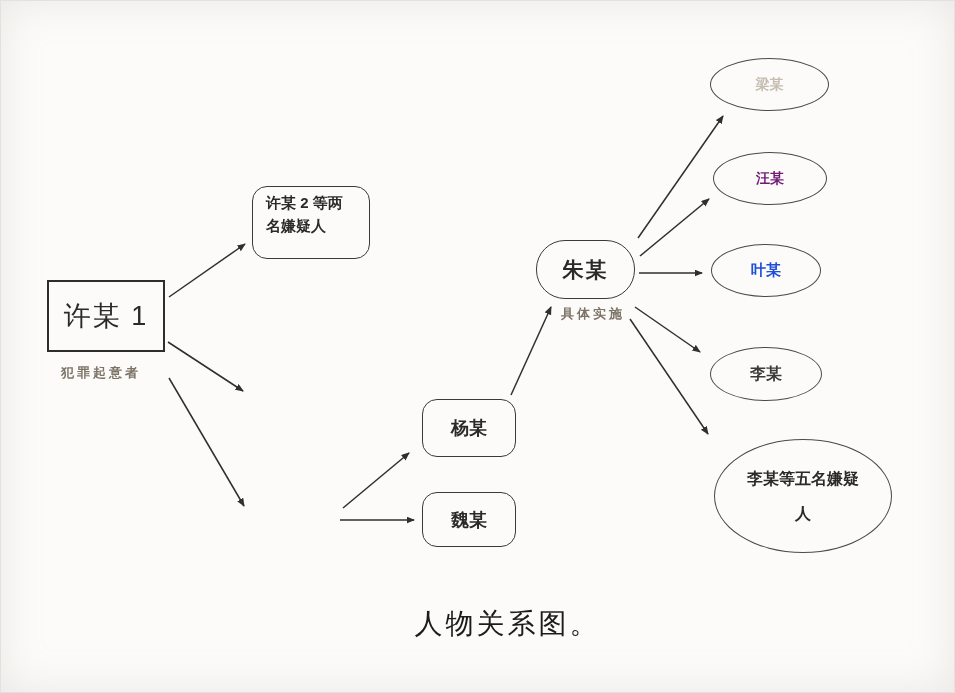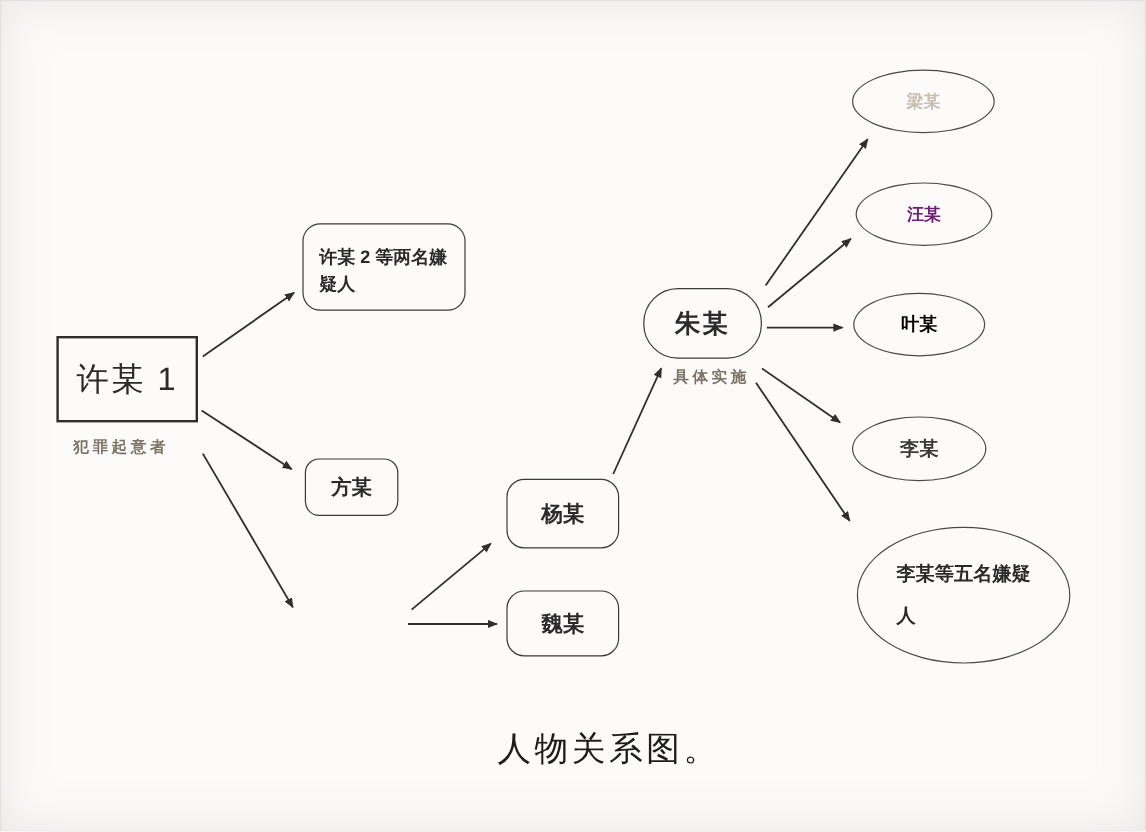--- a/index.html
+++ b/index.html
@@ -29,36 +29,37 @@
   .rect {
     border: 2px solid #2d2d2d;
   }
   .rrect {
     border: 1.6px solid #3a3a3a;
     border-radius: 15px;
   }
   .ellipse {
     border: 1.4px solid #4a4a4a;
     border-radius: 50%;
+    text-align: center;
   }
   .node-xu1 { left: 46px; top: 279px; width: 118px; height: 72px; font-size: 27px; font-weight: 400; letter-spacing: 2px; }
   .sublabel {
     position: absolute; font-size: 13px; color: #7d7468; letter-spacing: 3px; font-weight: 600;
   }
   .sub-xu1 { left: 60px; top: 363px; }
   .sub-zhu { left: 560px; top: 304px; }
-  .node-xu2 { left: 251px; top: 185px; width: 136px; height: 73px; font-size: 15px; font-weight: 700; line-height: 1.55; padding: 16px 13px; justify-content: flex-start; align-items: flex-start; }
+  .node-xu2 { left: 251px; top: 185px; width: 118px; height: 73px; font-size: 15px; font-weight: 700; line-height: 1.55; padding: 4px 13px; justify-content: flex-start; align-items: flex-start; }
   .node-fang { left: 253px; top: 381px; width: 78px; height: 48px; font-size: 17px; font-weight: 600; border-radius: 12px; }
   .node-huang { left: 251px; top: 492px; width: 84px; height: 55px; font-size: 18px; font-weight: 600; }
   .node-yang { left: 421px; top: 398px; width: 94px; height: 58px; font-size: 18px; font-weight: 600; }
   .node-wei { left: 421px; top: 491px; width: 94px; height: 55px; font-size: 18px; font-weight: 600; }
   .node-zhu { left: 535px; top: 239px; width: 99px; height: 59px; font-size: 21px; font-weight: 700; letter-spacing: 2px; border-radius: 29px; }
   .node-liang { left: 709px; top: 57px; width: 119px; height: 53px; font-size: 14px; color: #c6bdb2; font-weight: 600; }
   .node-wang { left: 712px; top: 151px; width: 114px; height: 53px; font-size: 14px; color: #701a75; font-weight: 600; }
-  .node-ye { left: 710px; top: 243px; width: 110px; height: 53px; font-size: 15px; color: #000000; font-weight: 600; }
+  .node-ye { left: 710px; top: 243px; width: 110px; height: 53px; font-size: 15px; color: #1d4ed8; font-weight: 600; }
   .node-li { left: 709px; top: 346px; width: 112px; height: 54px; font-size: 16px; color: #3a3a3a; font-weight: 600; }
   .node-li5 { left: 713px; top: 438px; width: 178px; height: 114px; font-size: 16px; font-weight: 600; line-height: 2.2; }
   .node-li5 .inner { width: 112px; }
   #edges { position: absolute; left: 0; top: 0; width: 955px; height: 693px; pointer-events: none; }
   #edges line { stroke: #2f2f2f; stroke-width: 1.5; }
   .caption {
     position: absolute; left: 0; right: 0; top: 604px;
     text-align: center; text-indent: 60px;
     font-size: 28px; color: #1c1c1c; letter-spacing: 3px;
   }
@@ -89,23 +90,20 @@
 
   <div class="node rect node-xu1">
     <span>许某 1</span>
   </div>
   <div class="sublabel sub-xu1">犯罪起意者</div>
 
   <div class="node rrect node-xu2">
     <span>许某 2 等两名嫌疑人</span>
   </div>
 
-  <div class="node rrect node-fang">
-    <span>方某</span>
-  </div>
 
 
   <div class="node rrect node-yang">
     <span>杨某</span>
   </div>
 
   <div class="node rrect node-wei">
     <span>魏某</span>
   </div>
 

